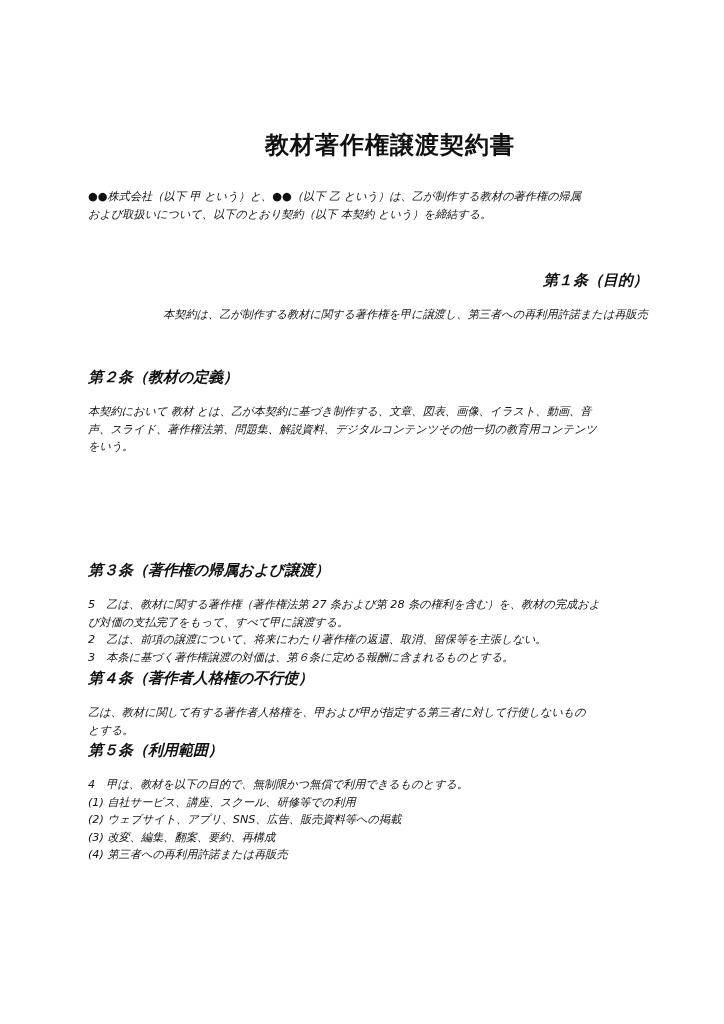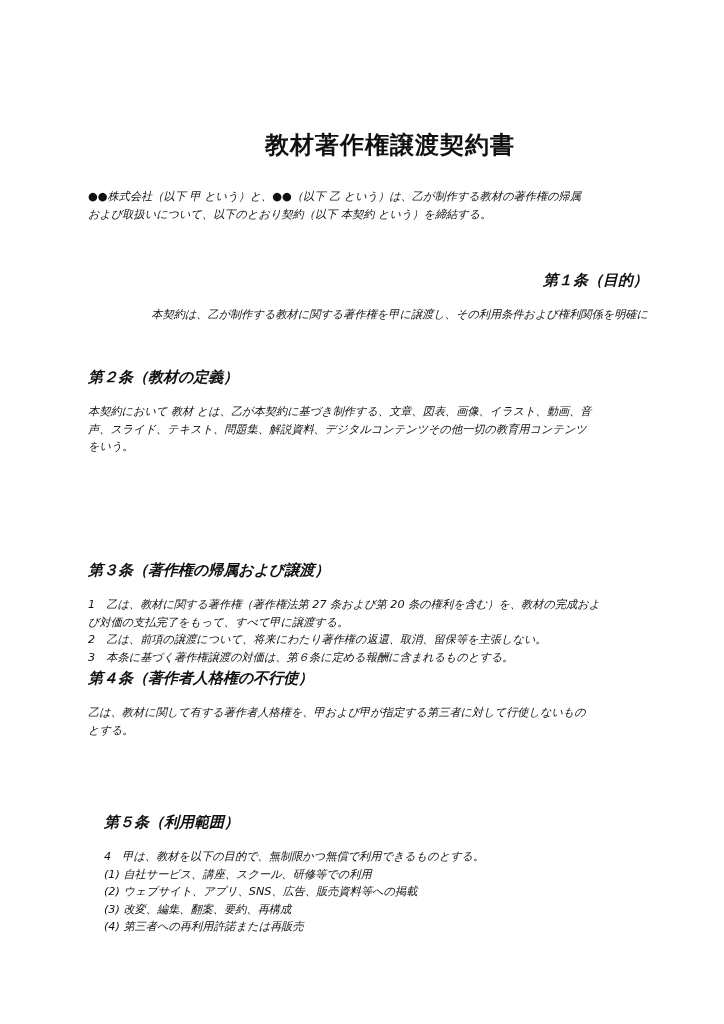--- a/index.html
+++ b/index.html
@@ -26,48 +26,48 @@
   <h1 class="title">教材著作権譲渡契約書</h1>
 
   <div class="block" style="top:188px;">
     <p class="line">●●株式会社（以下 甲 という）と、●●（以下 乙 という）は、乙が制作する教材の著作権の帰属</p>
     <p class="line">および取扱いについて、以下のとおり契約（以下 本契約 という）を締結する。</p>
   </div>
 
   <div class="block" style="top:270px;text-align:right;">
     <h2 class="heading">第１条（目的）</h2>
     <div style="height:16px;"></div>
-    <p class="line">本契約は、乙が制作する教材に関する著作権を甲に譲渡し、その利用条件および権利関係を明確に</p>
+    <p class="line">本契約は、乙が制作する教材に関する著作権を甲に譲渡し、第三者への再利用許諾または再販売</p>
   </div>
 
   <div class="block" style="top:367px;">
     <h2 class="heading">第２条（教材の定義）</h2>
     <div style="height:16px;"></div>
     <p class="line">本契約において 教材 とは、乙が本契約に基づき制作する、文章、図表、画像、イラスト、動画、音</p>
-    <p class="line">声、スライド、テキスト、問題集、解説資料、デジタルコンテンツその他一切の教育用コンテンツ</p>
+    <p class="line">声、スライド、著作権法第、問題集、解説資料、デジタルコンテンツその他一切の教育用コンテンツ</p>
     <p class="line">をいう。</p>
   </div>
 
   <div class="block" style="top:520px;margin-top:40px;">
     <h2 class="heading">第３条（著作権の帰属および譲渡）</h2>
     <div style="height:16px;"></div>
-    <p class="line">1　乙は、教材に関する著作権（著作権法第 27 条および第 20 条の権利を含む）を、教材の完成およ</p>
+    <p class="line">5　乙は、教材に関する著作権（著作権法第 27 条および第 28 条の権利を含む）を、教材の完成およ</p>
     <p class="line">び対価の支払完了をもって、すべて甲に譲渡する。</p>
     <p class="line">2　乙は、前項の譲渡について、将来にわたり著作権の返還、取消、留保等を主張しない。</p>
     <p class="line">3　本条に基づく著作権譲渡の対価は、第６条に定める報酬に含まれるものとする。</p>
   </div>
 
   <div class="block" style="top:668px;">
     <h2 class="heading">第４条（著作者人格権の不行使）</h2>
     <div style="height:16px;"></div>
     <p class="line">乙は、教材に関して有する著作者人格権を、甲および甲が指定する第三者に対して行使しないもの</p>
     <p class="line">とする。</p>
   </div>
 
-  <div class="block" style="top:812px;margin-left:16px;">
+  <div class="block" style="top:740px;">
     <h2 class="heading">第５条（利用範囲）</h2>
     <div style="height:16px;"></div>
     <p class="line">4　甲は、教材を以下の目的で、無制限かつ無償で利用できるものとする。</p>
     <p class="line">(1) 自社サービス、講座、スクール、研修等での利用</p>
     <p class="line">(2) ウェブサイト、アプリ、SNS、広告、販売資料等への掲載</p>
     <p class="line">(3) 改変、編集、翻案、要約、再構成</p>
     <p class="line">(4) 第三者への再利用許諾または再販売</p>
   </div>
 </div>
 

